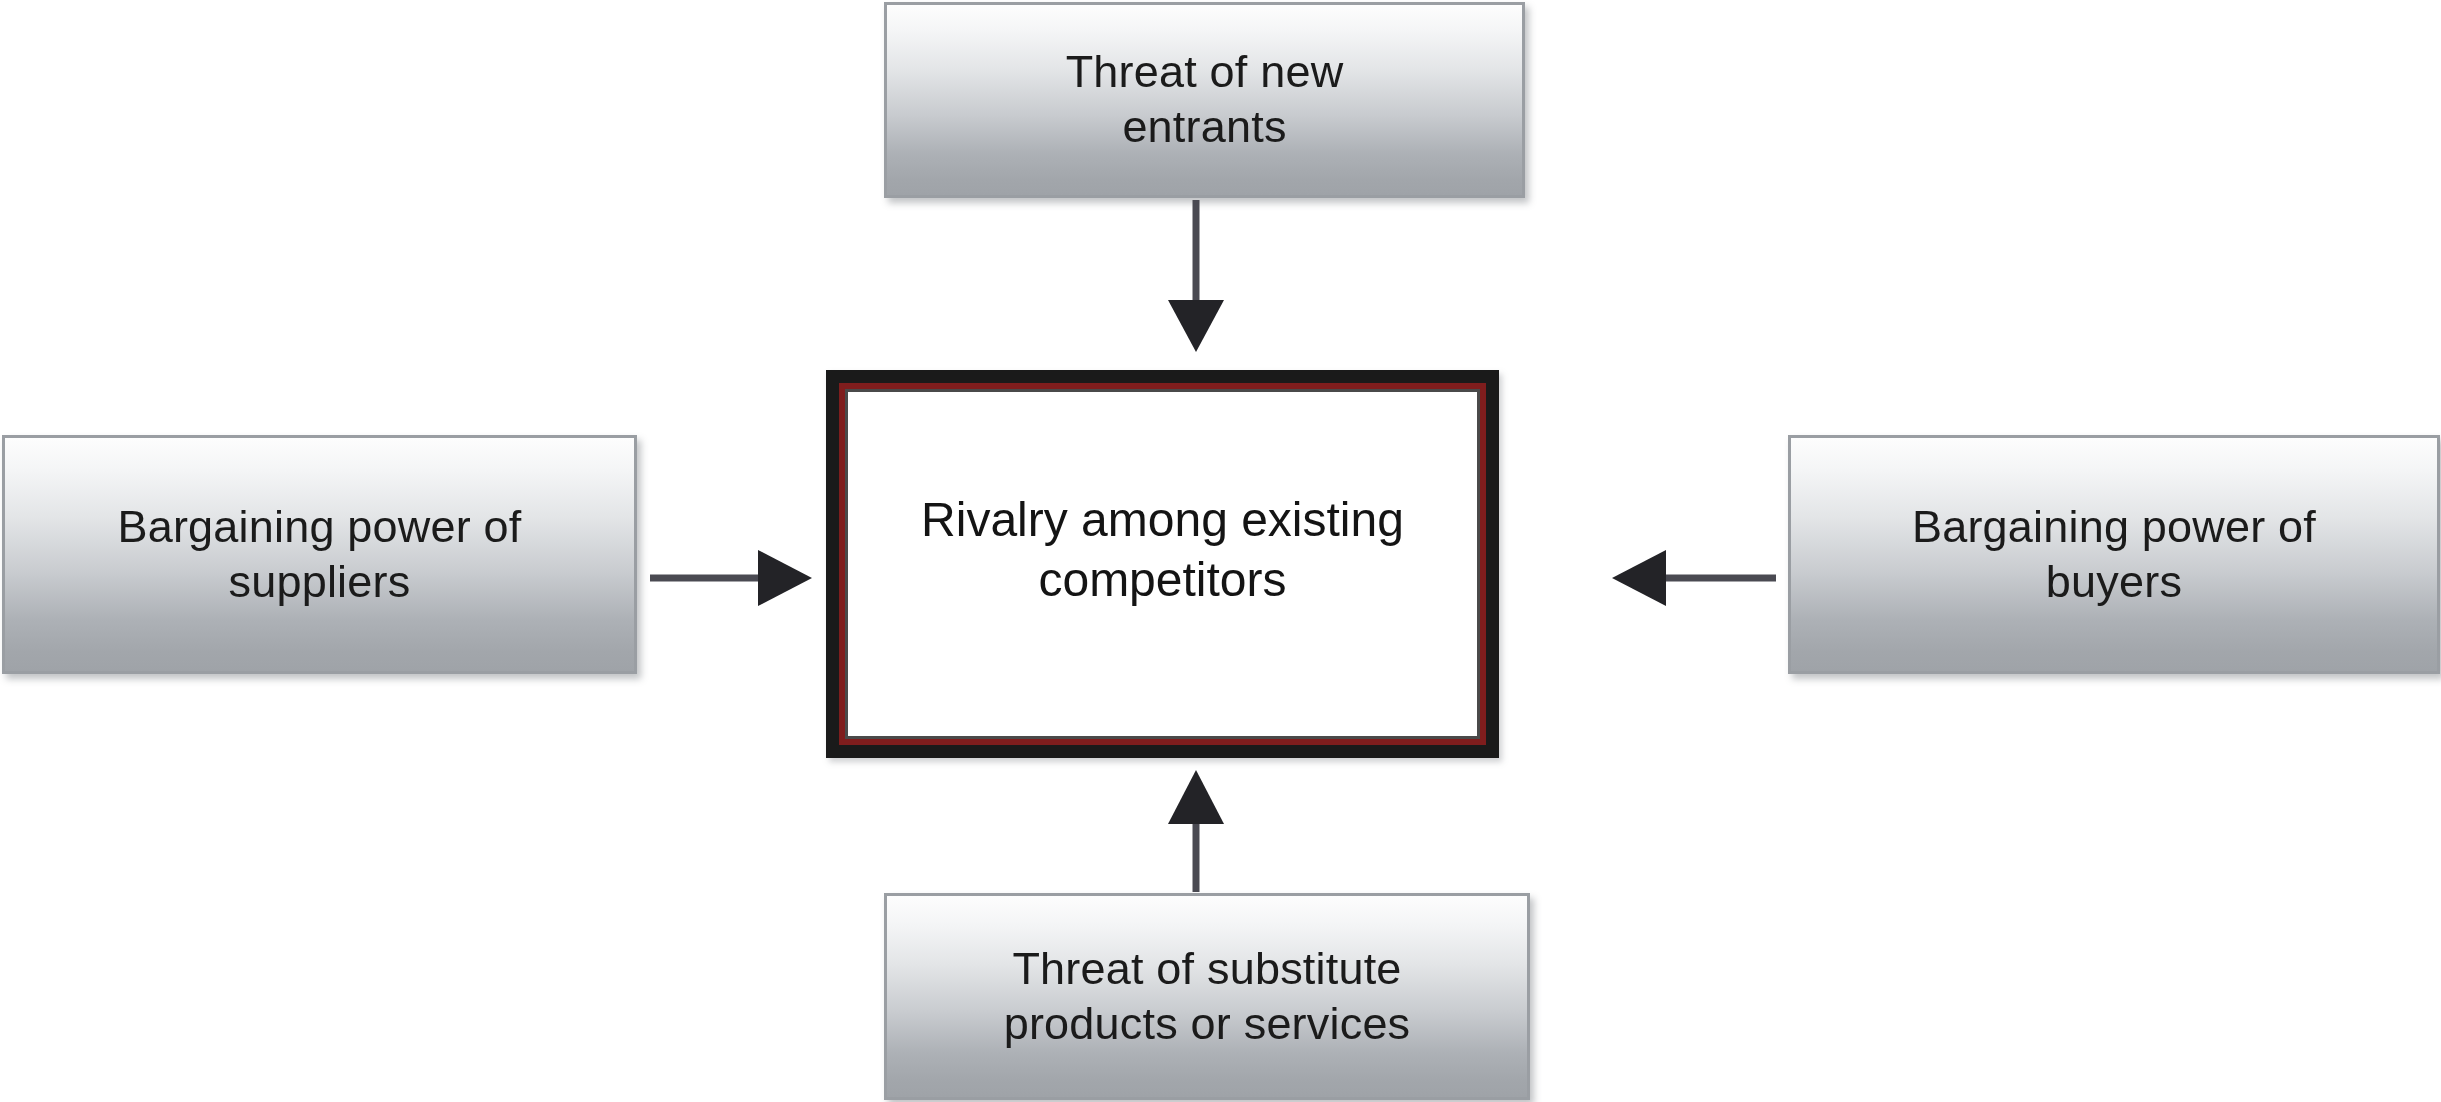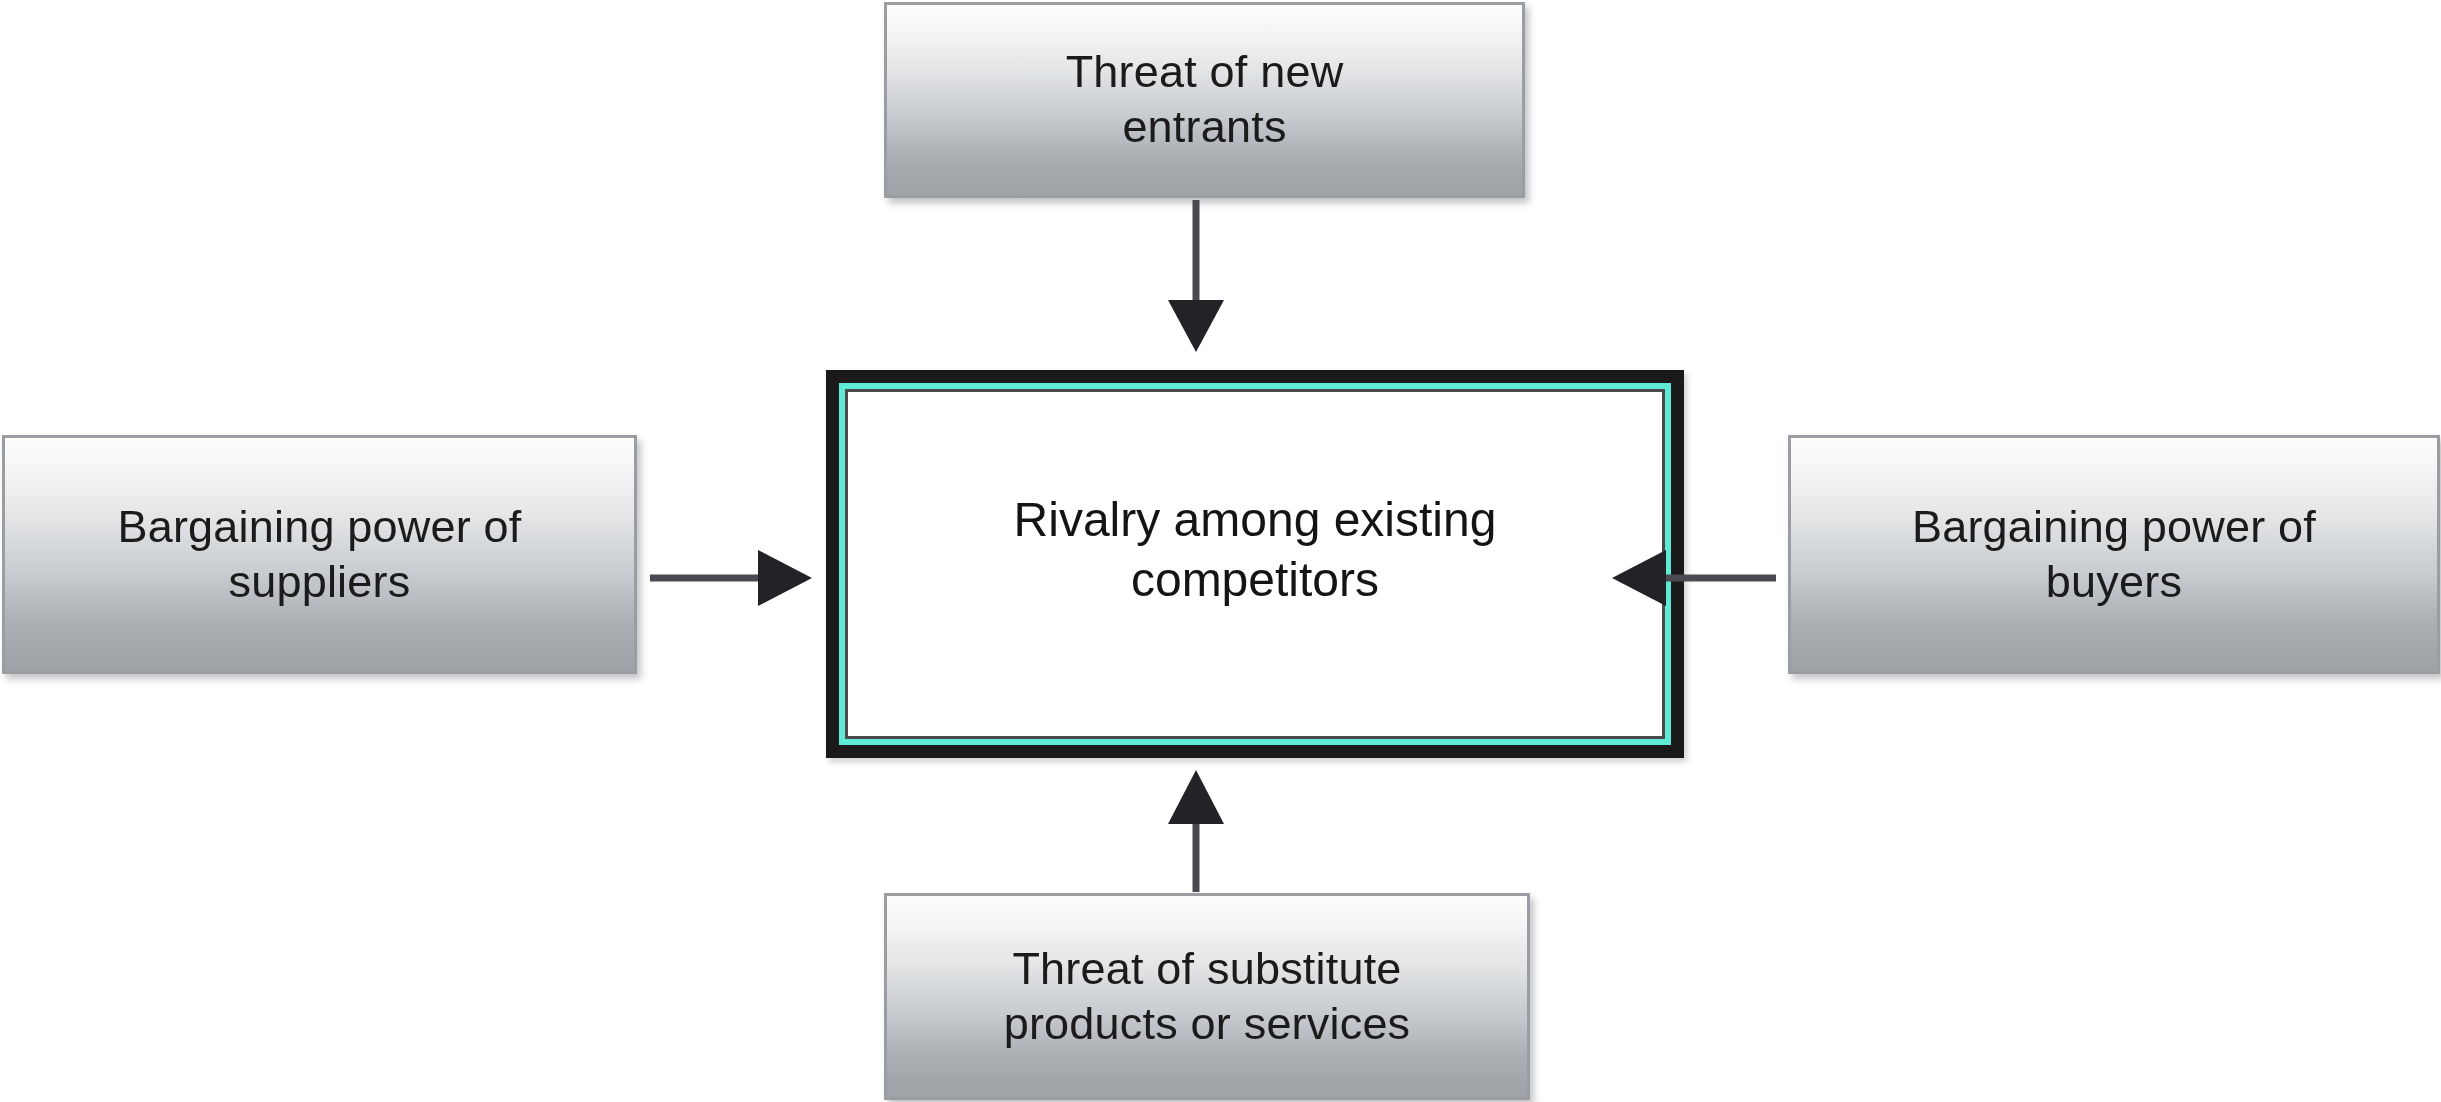--- a/index.html
+++ b/index.html
@@ -54,23 +54,23 @@
   #box-left   { left: 2px;    top: 435px;  width: 635px; height: 239px; }
   #box-right  { left: 1788px; top: 435px;  width: 652px; height: 239px; }
   #box-bottom { left: 884px;  top: 893px;  width: 646px; height: 207px; }
 
   
   #box-center {
     position: absolute;
     box-sizing: border-box;
     left: 826px;
     top: 370px;
-    width: 858px;
+    width: 673px;
     height: 388px;
-    background: #5eead4;
+    background: #7f1d1d;
     border: 13px solid #1a1a1a;
     box-shadow: 3px 4px 6px rgba(120,124,128,0.35);
   }
   #box-center .inner-frame {
     position: absolute;
     left: 6px; top: 6px; right: 6px; bottom: 6px;
     box-sizing: border-box;
     border: 3px solid #4a4a4a;
     background: #ffffff;
     display: flex;

